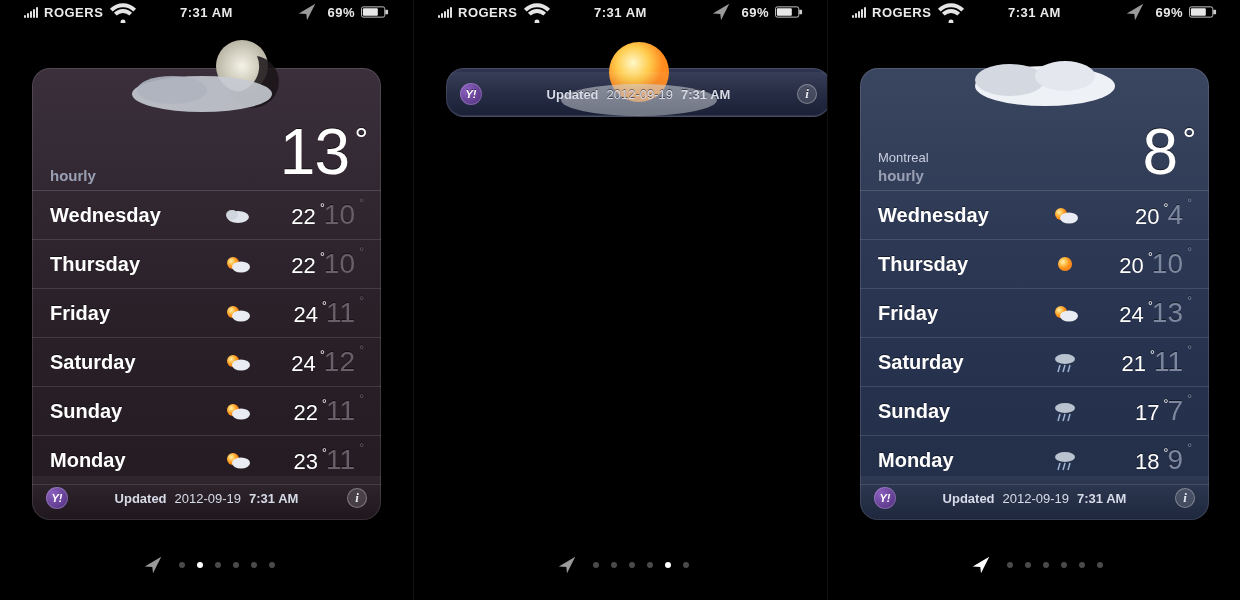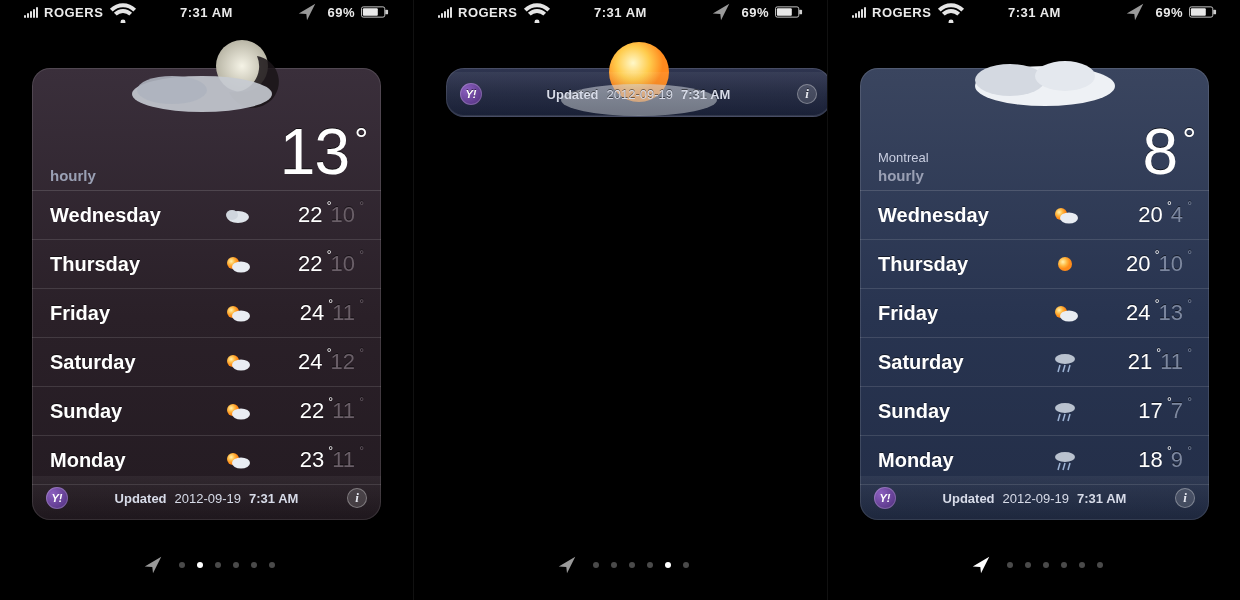--- a/index.html
+++ b/index.html
@@ -142,21 +142,21 @@
     border-bottom: 1px solid rgba(255,255,255,0.12);
     font-size: 20px;
     font-weight: 300;
     text-shadow: 0 -1px 0 rgba(0,0,0,0.5);
   }
   .day .dname { flex: 1 1 auto; font-weight: bold; }
   .day .wicon { width: 40px; display:flex; justify-content:center; }
   .day .temps { width: 106px; display:flex; justify-content:flex-end; align-items:baseline; }
   .hi, .lo { position: relative; padding-right: 8px; font-weight: 300; }
   .hi { font-size: 22px; color: #fff; }
-  .lo { font-size: 22px; color: #7c879f; }
+  .lo { font-size: 28px; color: #7c879f; }
   .card.night .lo { color: #6a5f68; }
   .hi::after, .lo::after {
     content: "°";
     position: absolute;
     top: -3px; right: -1px;
     font-size: 12px;
   }
 
   .footer {
     position: absolute;

